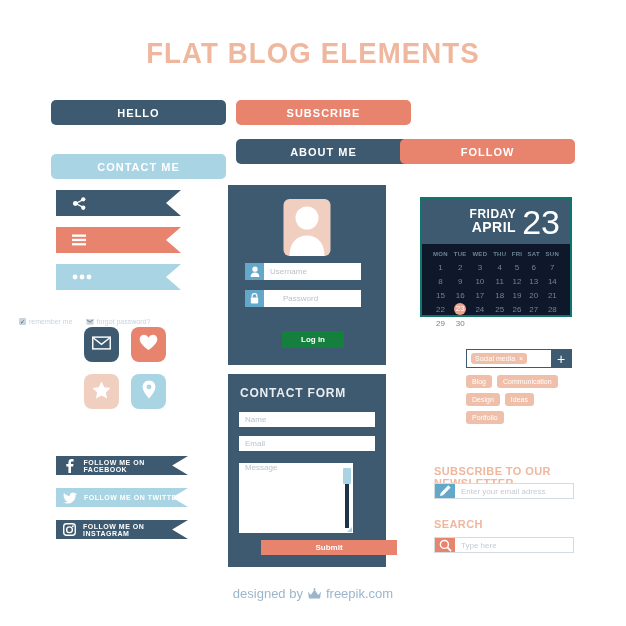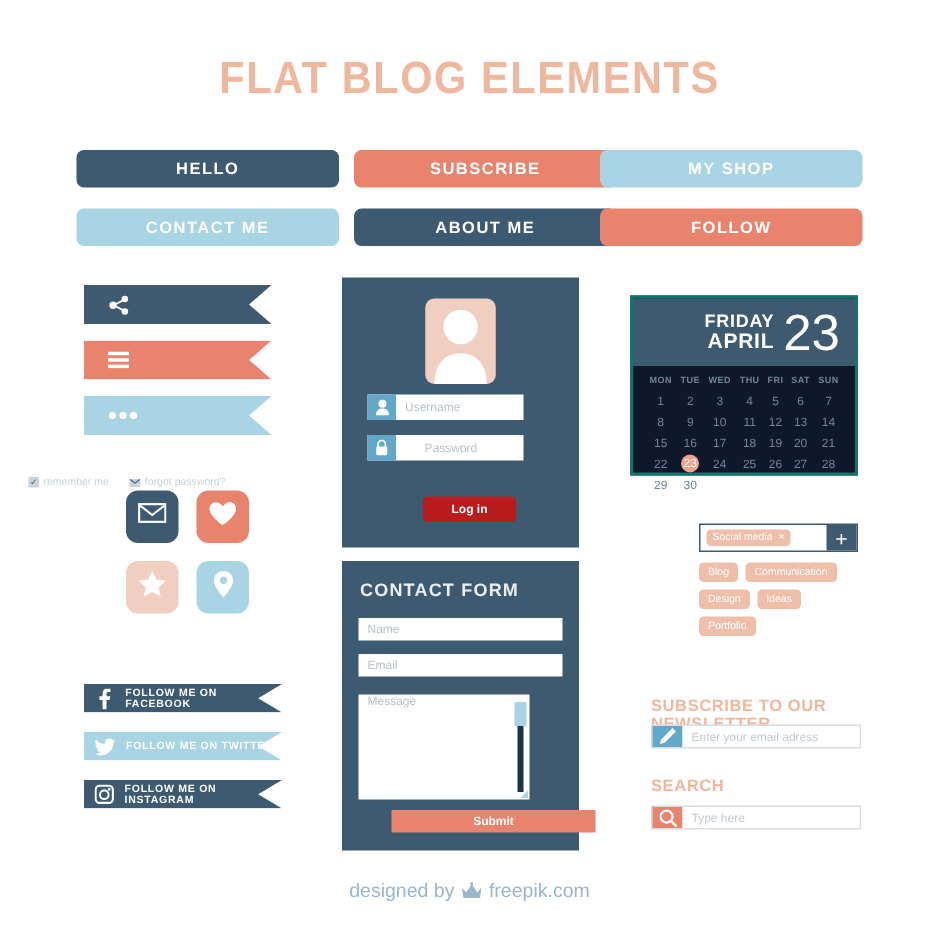--- a/index.html
+++ b/index.html
@@ -68,42 +68,42 @@
   .login{
     position:absolute;left:228px;top:185px;width:158px;height:180px;
     background:#3d5a70;
   }
   .avatar{
     position:absolute;left:50%;transform:translateX(-50%);top:14px;
     width:47px;height:57px;border-radius:6px;background:#f0cfc0;
     overflow:hidden;
   }
   .field{
-    position:absolute;left:17px;width:104px;height:17px;display:flex;
+    position:absolute;left:17px;width:116px;height:17px;display:flex;
     background:#ffffff;
   }
   .field .fic{
     width:19px;background:#63a8c8;display:flex;align-items:center;justify-content:center;
   }
   .field .ftx{
     flex:1;display:flex;align-items:center;padding-left:6px;
     font-size:8px;color:#b9c3cb;
   }
   .lg-meta{
     position:absolute;left:19px;top:318px;width:140px;display:flex;align-items:center;
     font-size:7px;color:#c7d4de;
   }
   .chk{
     width:7px;height:7px;background:#c7d4de;border-radius:1px;margin-right:3px;
     display:flex;align-items:center;justify-content:center;
     color:#3d5a70;font-size:6px;line-height:1;
   }
   .login-btn{
     position:absolute;left:50%;transform:translateX(-50%);top:331px;
-    width:62px;height:17px;background:#b91c1c;border-radius:3px;
+    width:62px;height:17px;background:#15803d;border-radius:3px;
     display:flex;align-items:center;justify-content:center;
     color:#ffffff;font-size:8px;font-weight:bold;
   }
 
   
   .contact{
     position:absolute;left:228px;top:374px;width:158px;height:193px;
     background:#3d5a70;
   }
   .cf-title{
@@ -204,25 +204,22 @@
 <div class="page">
 
   <div class="title">FLAT BLOG ELEMENTS</div>
 
   <div class="btn-row" style="left:51px;top:100px;">
     <div class="btn b-dark">HELLO</div>
   </div>
   <div class="btn-row" style="left:236px;top:100px;">
     <div class="btn b-salmon">SUBSCRIBE</div>
   </div>
-  <div class="btn-row" style="left:400px;top:100px;">
-    <div class="btn b-lblue">MY SHOP</div>
-  </div>
-
-  <div class="btn-row" style="left:51px;top:139px;">
+
+  <div class="btn-row" style="left:51px;top:154px;">
     <div class="btn b-lblue">CONTACT ME</div>
   </div>
   <div class="btn-row" style="left:236px;top:139px;">
     <div class="btn b-dark">ABOUT ME</div>
   </div>
   <div class="btn-row" style="left:400px;top:139px;">
     <div class="btn b-salmon">FOLLOW</div>
   </div>
 
   <div style="position:absolute;left:56px;top:190px;" class="ribbon b-dark">

